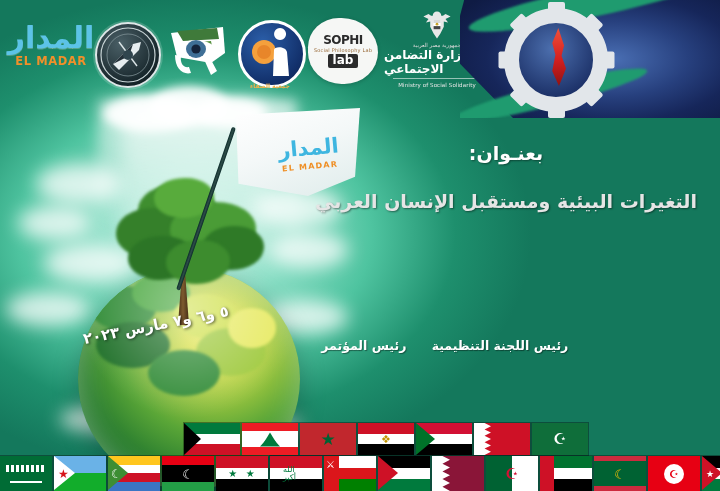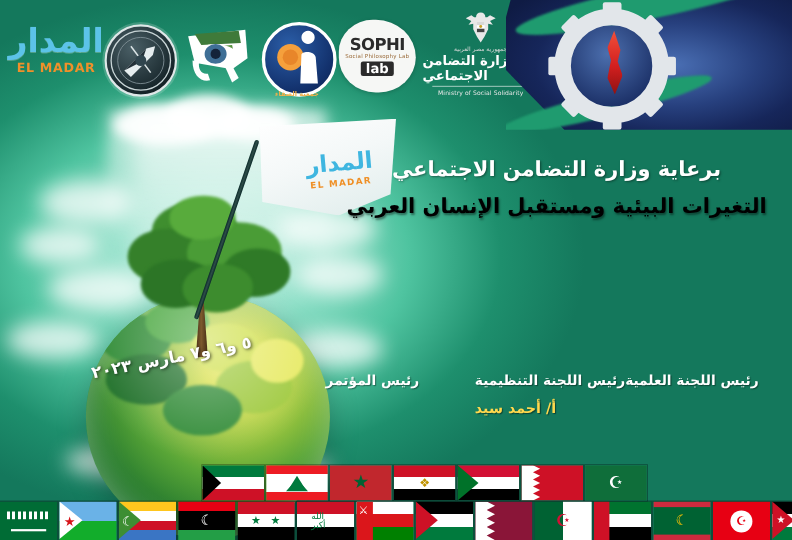--- a/index.html
+++ b/index.html
@@ -71,21 +71,21 @@
      background:radial-gradient(circle at 38% 32%,#4a5f66,#17262b 70%,#0b1417);
      border:2px solid #dfe7e8;box-shadow:0 0 0 2px rgba(255,255,255,.18);
      overflow:hidden;}
   .lg3{left:166px;top:22px;width:64px;height:60px;}
   .lg4{left:238px;top:20px;width:62px;height:62px;border-radius:50%;
      background:radial-gradient(circle at 35% 30%,#2b5ea8,#12306b 70%,#0b1f4a);
      border:3px solid #ffffff;overflow:hidden;}
   .lg4cap{position:absolute;left:232px;top:82px;width:76px;text-align:center;font-size:6px;color:#f0b14a;font-weight:bold;}
   .lg5{left:308px;top:18px;width:70px;height:66px;border-radius:46% 54% 50% 50%;
      background:#f6f7f5;box-shadow:0 1px 4px rgba(0,0,0,.2);flex-direction:column;}
-  .lg5 .s1{font-size:15px;font-weight:bold;color:#2b2b2b;letter-spacing:-.5px;line-height:1;text-align:right;}
+  .lg5 .s1{font-size:12px;font-weight:bold;color:#2b2b2b;letter-spacing:-.5px;line-height:1;text-align:right;}
   .lg5 .s2{font-size:5px;color:#9a6b3a;letter-spacing:.2px;margin:1px 0;}
   .lg5 .s3{font-size:12px;font-weight:bold;color:#ffffff;background:#2b2b2b;padding:0 5px;border-radius:2px;line-height:1.15;}
   .lg6{left:384px;top:6px;width:106px;height:84px;flex-direction:column;}
   .eagle{width:34px;height:34px;}
   .lg6 .ar1{font-size:5.5px;color:#d9d9d9;letter-spacing:.2px;}
   .lg6 .ar2{font-size:12px;color:#ffffff;font-weight:bold;letter-spacing:-.4px;}
   .lg6 .en{font-size:5.5px;color:#e8e8e8;letter-spacing:.1px;margin-top:1px;}
   .lg6 .rule{width:88px;height:1px;background:rgba(255,255,255,.55);margin:2px 0;}
 
   
@@ -107,26 +107,26 @@
       filter:blur(.4px);}
 
   
   .textcol{position:absolute;right:14px;top:128px;width:400px;text-align:center;direction:rtl;}
   .t-title{font-size:21px;font-weight:bold;color:#ffd84d;letter-spacing:0;line-height:1.35;
       text-shadow:1px 1px 2px rgba(0,0,0,.45);}
   .t-spon{font-size:19px;font-weight:bold;color:#ffffff;margin-top:14px;line-height:1.35;
       text-shadow:1px 1px 2px rgba(0,0,0,.4);}
   .t-sub{font-size:19px;font-weight:bold;color:#ffffff;margin-top:14px;
       text-shadow:1px 1px 2px rgba(0,0,0,.4);}
-  .t-theme{font-size:19px;font-weight:bold;color:#000000;margin-top:8px;line-height:1.3;
+  .t-theme{font-size:19px;font-weight:bold;color:#e5e5e5;margin-top:25px;line-height:1.3;
       text-shadow:1px 1px 2px rgba(0,0,0,.45);}
 
   .roles{position:absolute;right:10px;top:338px;width:420px;direction:rtl;
       display:flex;justify-content:space-between;padding:0 6px;box-sizing:border-box;}
-  .role{text-align:left;flex:1;}
+  .role{text-align:center;flex:1;}
   .role .r{font-size:12.5px;font-weight:bold;color:#ffffff;white-space:nowrap;
       text-shadow:1px 1px 1px rgba(0,0,0,.4);}
   .role .n{font-size:13px;font-weight:bold;color:#ffd84d;margin-top:11px;white-space:nowrap;
       text-shadow:1px 1px 1px rgba(0,0,0,.45);}
 
   
   .date{position:absolute;left:66px;top:316px;width:180px;text-align:center;direction:rtl;
       transform:rotate(-11deg);font-size:15px;font-weight:bold;color:#ffffff;
       text-shadow:1px 1px 3px rgba(0,0,0,.6);}
 
@@ -267,31 +267,29 @@
       <div class="tooth" style="transform:rotate(180deg)"></div>
       <div class="tooth" style="transform:rotate(225deg)"></div>
       <div class="tooth" style="transform:rotate(270deg)"></div>
       <div class="tooth" style="transform:rotate(315deg)"></div>
       <div class="ring"></div>
       <div class="flame"></div>
     </div>
   </div>
 
   <div class="textcol">
-    <div class="t-spon">برعاية وزارة التضامن الاجتماعي</div>
+    <div class="t-sub">بعنـوان:</div>
     <div class="t-theme">التغيرات البيئية ومستقبل الإنسان العربي</div>
   </div>
 
   <div class="roles">
     <div class="role">
-      <div class="r">رئيس اللجنة العلمية</div>
     </div>
     <div class="role">
       <div class="r">رئيس اللجنة التنظيمية</div>
-      <div class="n">أ/ أحمد سيد</div>
     </div>
     <div class="role">
       <div class="r">رئيس المؤتمر</div>
     </div>
   </div>
 
   <div class="flagrow top">
     <div class="fl">
       <div class="b" style="background:linear-gradient(180deg,#007a3d 33.3%,#ffffff 33.3%,#ffffff 66.6%,#ce1126 66.6%);"></div>
       <div class="s" style="left:0;top:0;width:0;height:0;border-top:16px solid transparent;border-bottom:16px solid transparent;border-left:17px solid #000;"></div>

